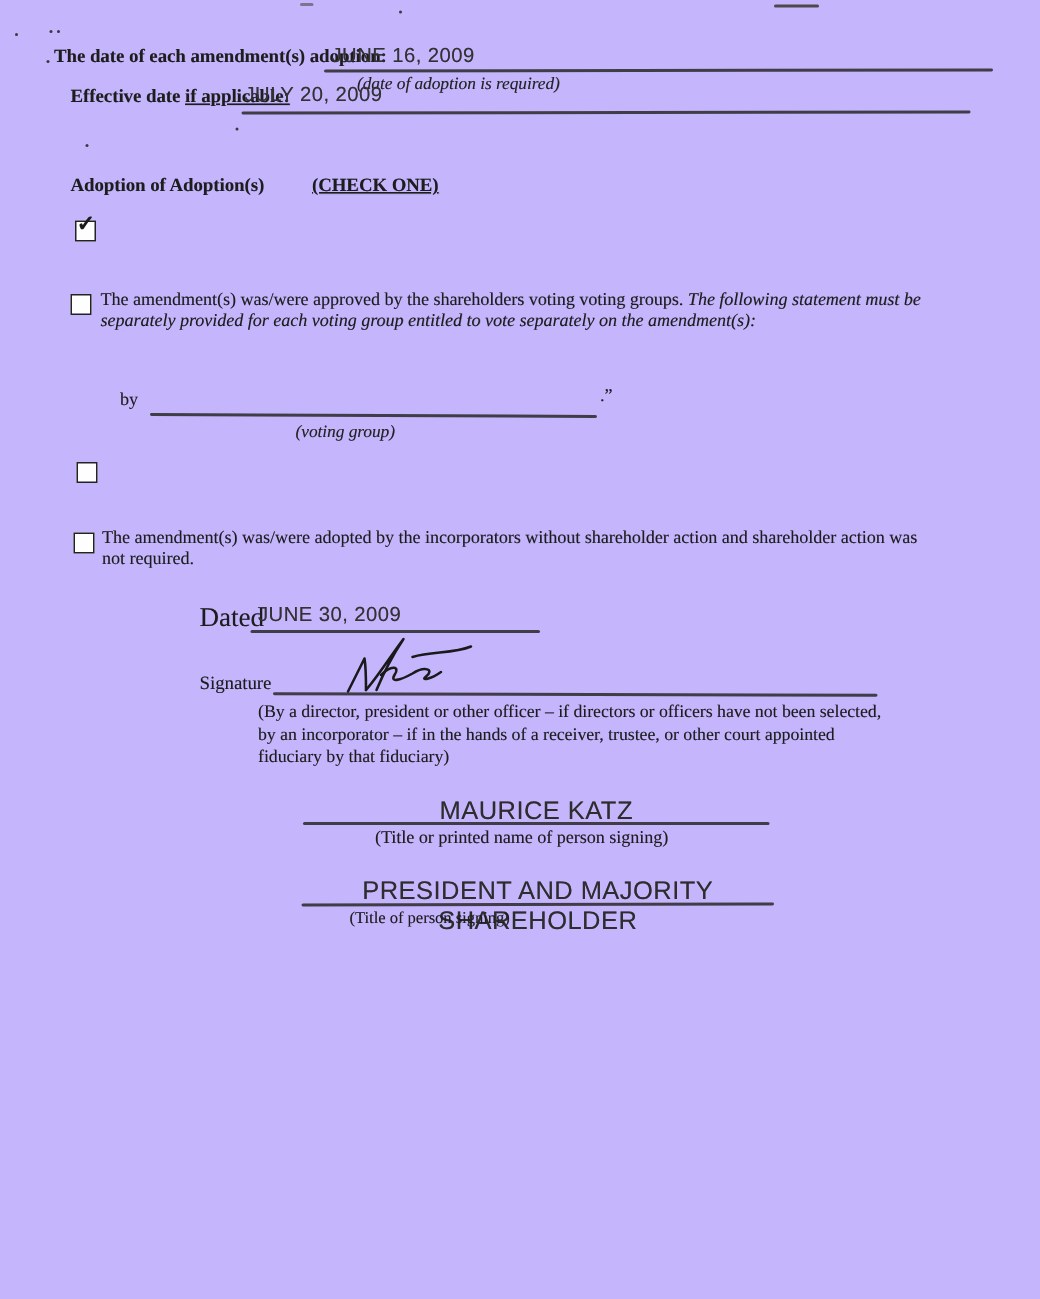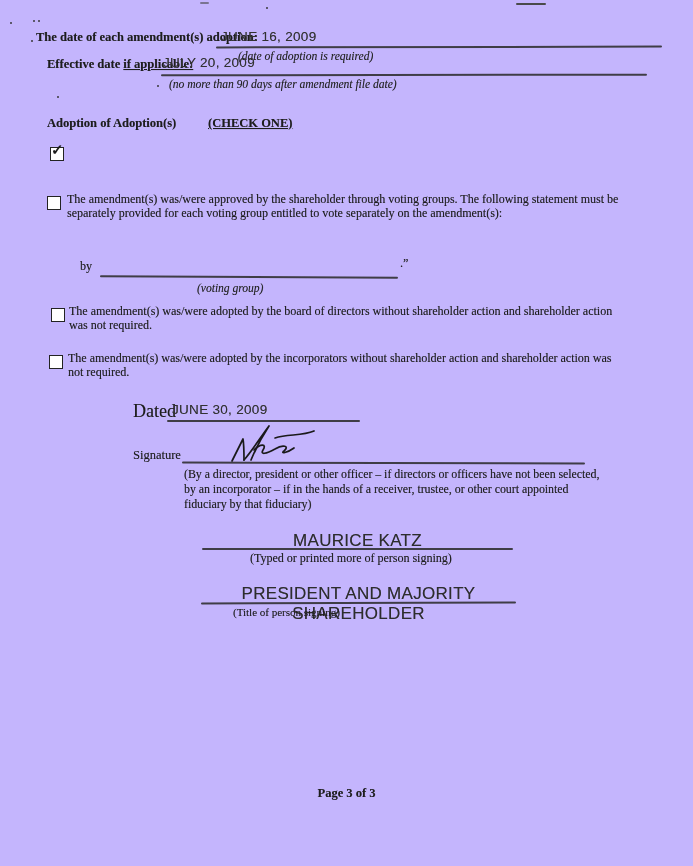--- a/index.html
+++ b/index.html
@@ -47,64 +47,61 @@
   <div class="speck" style="left:157px;top:85px;width:2px;height:2px;"></div>
 
   <div class="abs serif bold" style="left:36px;top:31px;">The date of each amendment(s) adoption:</div>
   <div class="abs typed" style="left:221px;top:29px;">JUNE 16, 2009</div>
   <div class="rule" style="left:216px;top:46px;width:446px;transform:rotate(-0.1deg);"></div>
   <div class="abs caption" style="left:238px;top:50px;text-align:center;">(date of adoption is required)</div>
 
   <div class="abs serif bold" style="left:47px;top:58px;"><span>Effective date </span><span class="ul-inline">if applicable:</span></div>
   <div class="abs typed" style="left:163px;top:55px;">JULY 20, 2009</div>
   <div class="rule" style="left:161px;top:74px;width:486px;transform:rotate(-0.08deg);"></div>
-  <div class="abs caption" style="left:169px;top:78px;">(no more than 90 days after amendment file date)</div>
 
   <div class="abs serif bold" style="left:47px;top:117px;">Adoption of Adoption(s)</div>
   <div class="abs serif bold ul-inline" style="left:208px;top:117px;">(CHECK ONE)</div>
 
   <div class="checkbox" style="left:50px;top:147px;">
     <span class="checkmark">✓</span>
   </div>
 
   <div class="checkbox" style="left:47px;top:196px;"></div>
-  <div class="para serif" style="left:67px;top:193px;width:562px;"><span>The amendment(s) was/were approved by the shareholder through voting groups.  </span><span style="">The following statement must be separately provided for each voting group entitled to vote separately on the amendment(s):</span></div>
+  <div class="para serif" style="left:67px;top:193px;width:562px;"><span>The amendment(s) was/were approved by the shareholders voting voting groups.  </span><span style="font-style:italic;">The following statement must be separately provided for each voting group entitled to vote separately on the amendment(s):</span></div>
 
   <div class="abs serif" style="left:80px;top:260px;">by</div>
   <div class="rule" style="left:100px;top:276px;width:298px;transform:rotate(0.25deg);"></div>
   <div class="abs serif" style="left:400px;top:257px;">.”</div>
   <div class="abs caption" style="left:197px;top:282px;">(voting group)</div>
 
   <div class="checkbox" style="left:51px;top:308px;"></div>
-  <div class="para serif" style="left:69px;top:305px;width:545px;">The amendment(s) was/were adopted by the board of directors without shareholder action and shareholder action was not required.</div>
 
   <div class="checkbox" style="left:49px;top:355px;"></div>
   <div class="para serif" style="left:68px;top:352px;width:545px;">The amendment(s) was/were adopted by the incorporators without shareholder action and shareholder action was not required.</div>
 
   <div class="abs serif" style="left:133px;top:405px;font-size:18px;">Dated</div>
   <div class="abs typed" style="left:172px;top:402px;text-align:right;">JUNE 30, 2009</div>
   <div class="rule" style="left:167px;top:420px;width:193px;"></div>
 
   <div class="abs serif" style="left:133px;top:449px;font-size:12.5px;">Signature</div>
   <div class="rule" style="left:182px;top:462px;width:403px;transform:rotate(0.12deg);"></div>
 
   <svg class="abs" style="left:228px;top:423px;" width="120" height="42" viewBox="0 0 120 42">
     <g fill="none" stroke="#1a1a1a" stroke-width="1.7" stroke-linecap="round" stroke-linejoin="round">
       <path d="M4,38 C8,30 12,22 15,16 C16,22 16,31 16,37"></path>
       <path d="M16,37 C24,28 34,12 41,3 C35,12 28,25 23,37"></path>
       <path d="M26,27 C33,20 39,21 35,27 C32,32 38,31 47,26 C55,21 62,23 56,28 C52,31 59,30 66,25"></path>
       <path d="M47,15 C60,11 74,13 86,8"></path>
     </g>
   </svg>
 
-  <div class="para serif" style="left:172px;top:467px;width:422px;font-size:11.8px;line-height:15px;margin-left:12px;">(By a director, president or other officer – if directors or officers have not been selected, by an incorporator – if in the hands of a receiver, trustee, or other court appointed fiduciary by that fiduciary)</div>
+  <div class="para serif" style="left:172px;top:467px;width:422px;font-size:11.8px;line-height:15px;">(By a director, president or other officer – if directors or officers have not been selected, by an incorporator – if in the hands of a receiver, trustee, or other court appointed fiduciary by that fiduciary)</div>
 
   <div class="abs typed-caps center" style="left:202px;top:531px;width:311px;">MAURICE KATZ</div>
   <div class="rule" style="left:202px;top:548px;width:311px;height:2px;"></div>
-  <div class="abs serif" style="left:250px;top:552px;font-size:12px;">(Typed or printed more of person signing)</div>
+  <div class="abs serif" style="left:250px;top:552px;font-size:12px;">(Title or printed name of person signing)</div>
 
   <div class="abs typed-caps center" style="left:201px;top:584px;width:315px;">PRESIDENT AND MAJORITY SHAREHOLDER</div>
   <div class="rule" style="left:201px;top:602px;width:315px;transform:rotate(-0.15deg);"></div>
   <div class="abs serif" style="left:233px;top:606px;font-size:11px;">(Title of person signing)</div>
 
-  <div class="abs serif bold center" style="left:0;top:787px;width:693px;">Page 3 of 3</div>
 
 </div>
 
 </body></html>

